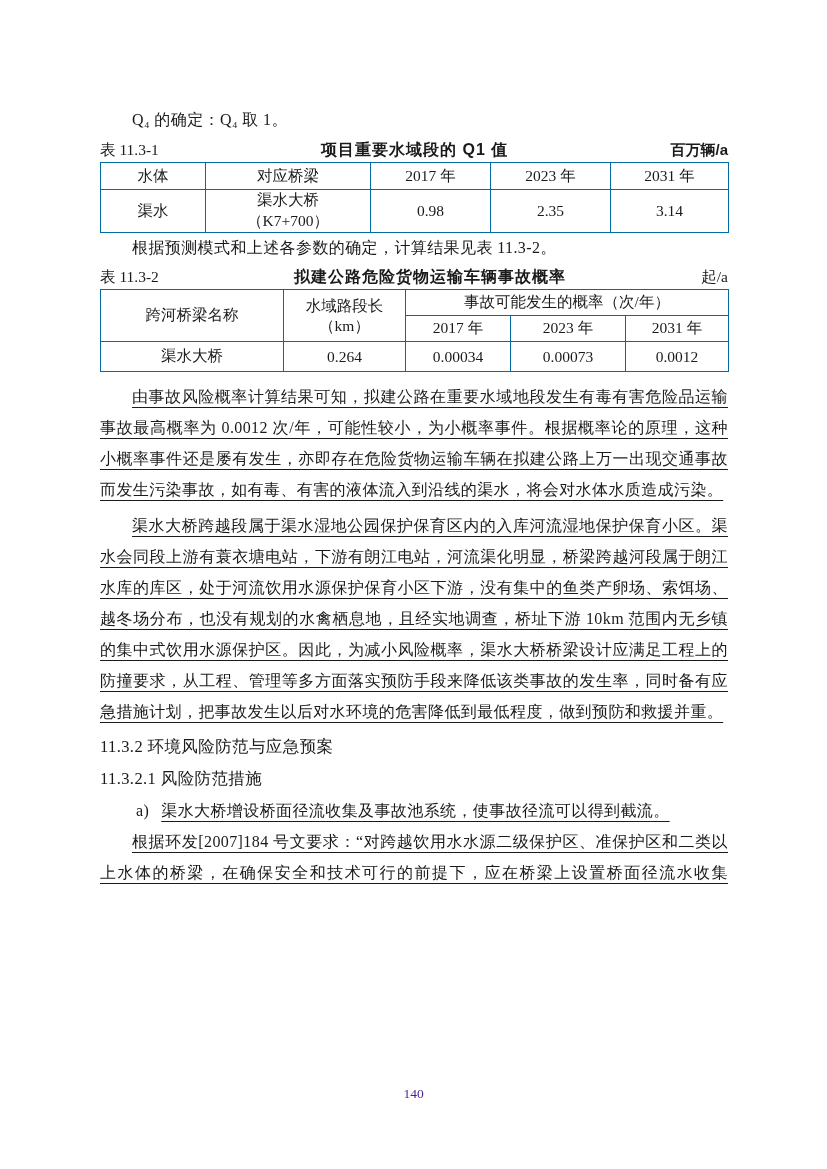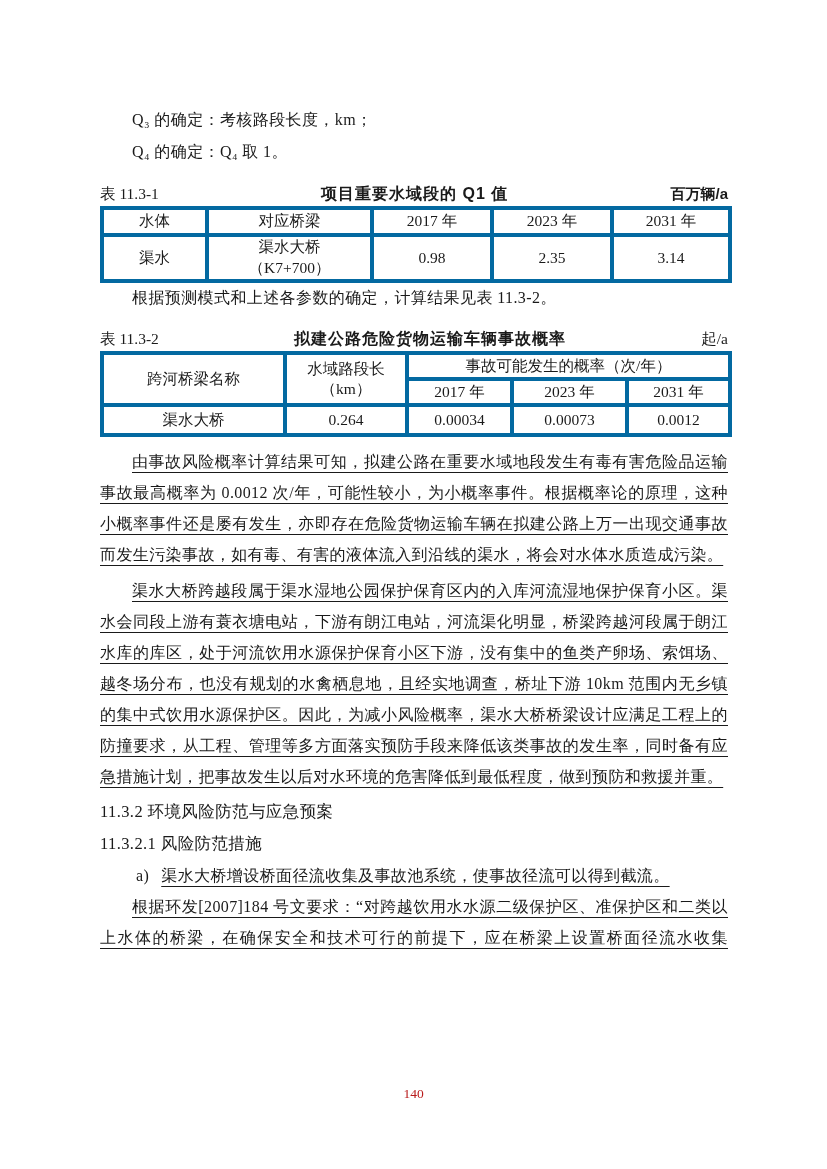--- a/index.html
+++ b/index.html
@@ -19,21 +19,21 @@
     box-sizing: border-box;
   }
   .q-line {
     font-size: 16px;
     line-height: 32px;
     text-indent: 2em;
     letter-spacing: 0.4px;
     white-space: nowrap;
   }
   .caption {
-    margin-top: 14px;
+    margin-top: 2px;
     height: 24px;
     display: flex;
     align-items: center;
     justify-content: space-between;
     font-size: 16px;
   }
   .cap-label { font-size: 15.5px; }
   .cap-title {
     font-family: "Liberation Sans", "DejaVu Sans", sans-serif;
     font-weight: bold;
@@ -47,21 +47,21 @@
     font-size: 15px;
   }
   .cap-unit { font-size: 15.5px; }
   table {
     border-collapse: collapse;
     table-layout: fixed;
     width: 628px;
     font-size: 15.5px;
   }
   td {
-    border: 4px solid #0369a1;
+    border: 1px solid #0369a1;
     text-align: center;
     vertical-align: middle;
     padding: 0 18px;
     overflow: hidden;
   }
   .t1-row { height: 27px; }
   .t2-row-a { height: 26px; }
   .t2-row-b { height: 26px; }
   .t2-row-c { height: 30px; }
   .pre-cell { white-space: pre-line; line-height: 20px; }
@@ -97,29 +97,28 @@
     padding-left: 36px;
     white-space: nowrap;
   }
   .item-a .marker { margin-right: 12px; }
   .footer {
     position: absolute;
     left: 0; top: 1086px;
     width: 827px;
     text-align: center;
     font-size: 13.5px;
-    color: #b91c1c;
+    color: #4c1d95;
   }
 </style>
 </head>
 <body>
 
 <div class="page">
 
-  <div class="q-line">Q₃ 的确定：考核路段长度，km；</div>
   <div class="q-line">Q₄ 的确定：Q₄ 取 1。</div>
 
   <div class="caption">
     <span class="cap-label">表 11.3-1</span>
     <span class="cap-title">项目重要水域段的 Q1 值</span>
     <span class="cap-unit-bold">百万辆/a</span>
   </div>
 
   <table>
     <colgroup>

